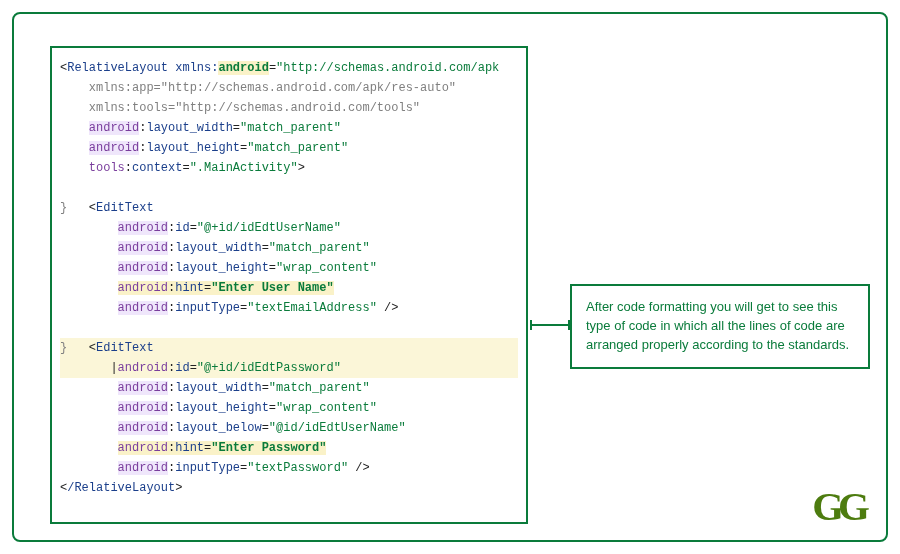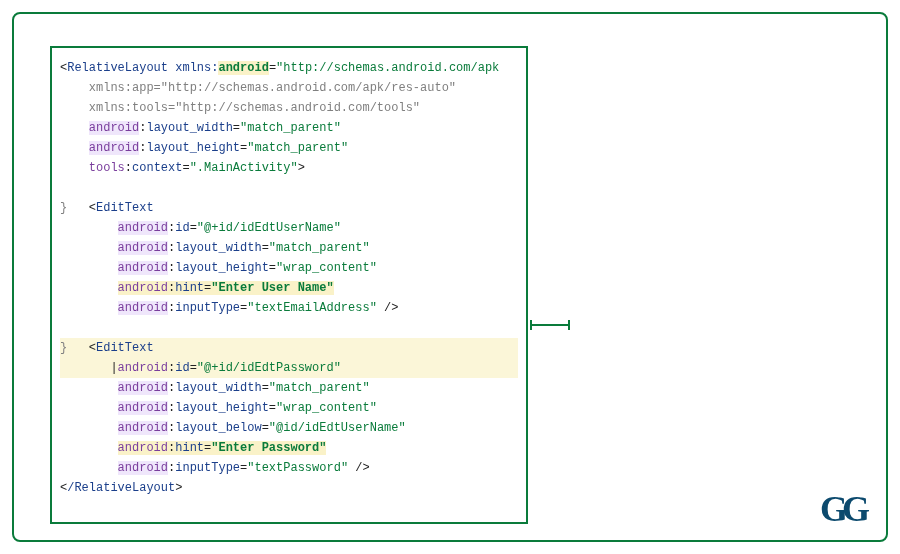--- a/index.html
+++ b/index.html
@@ -65,23 +65,23 @@
     top: -4px;
   }
   .connector::before { left: 0; }
   .connector::after { right: 0; }
 
   .logo {
     position: absolute;
     right: 22px;
     bottom: 10px;
     font-family: "Georgia", serif;
-    font-size: 36px;
+    font-size: 41px;
     font-weight: 600;
-    color: #0c4a6e;
+    color: #4d7c0f;
     letter-spacing: -6px;
   }
 
   
   .tag   { color: #1b3f8b; }
   .attrns{ color: #7a3e9d; }
   .attr  { color: #1b3f8b; }
   .punct { color: #222; }
   .str   { color: #0a7b3b; }
   .str-b { color: #0a7b3b; font-weight: bold; }
@@ -119,16 +119,19 @@
         <span class="hl-purple attrns">android</span><span class="punct">:</span><span class="attr">layout_height</span><span class="punct">=</span><span class="str">"<span>wrap_content</span>"</span>
         <span class="hl-purple attrns">android</span><span class="punct">:</span><span class="attr">layout_below</span><span class="punct">=</span><span class="str">"<span>@id/idEdtUserName</span>"</span>
         <span class="hl-yellow"><span class="attrns">android</span><span class="punct">:</span><span class="attr">hint</span><span class="punct">=</span><span class="str-b">"<span>Enter Password</span>"</span></span>
         <span class="hl-purple attrns">android</span><span class="punct">:</span><span class="attr">inputType</span><span class="punct">=</span><span class="str">"<span>textPassword</span>"</span> <span class="punct">/&gt;</span>
 <span class="punct">&lt;</span><span class="tag">/RelativeLayout</span><span class="punct">&gt;</span>
 </pre>
   </div>
 
   <div class="connector"></div>
 
+  <div class="callout">
+    <span>After code formatting you will get to see this type of code in which all the lines of code are arranged properly according to the standards.</span>
+  </div>
 
   <div class="logo">GG</div>
 
 </div>
 
 </body></html>

